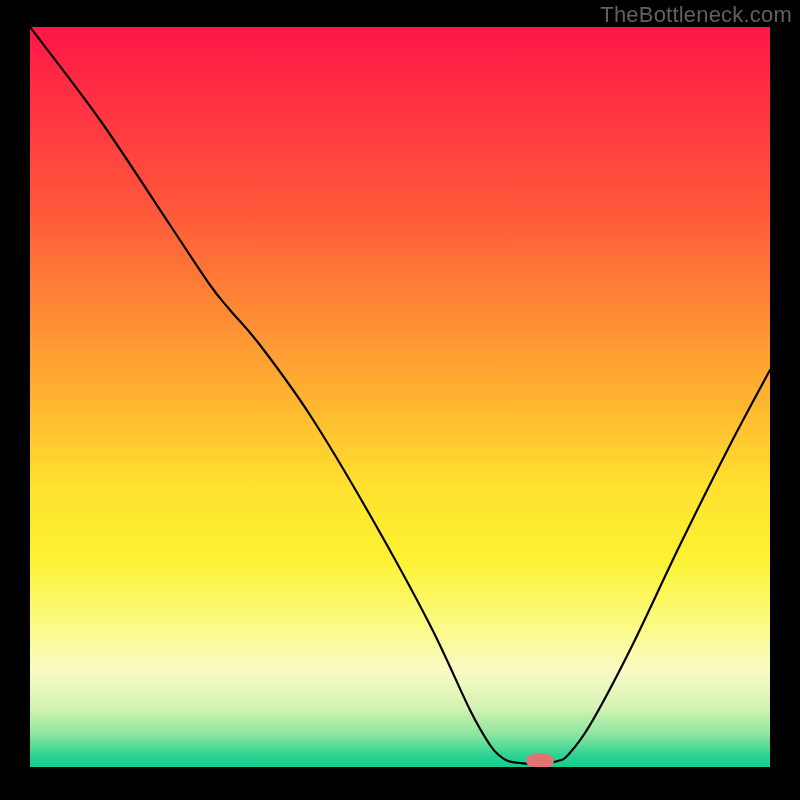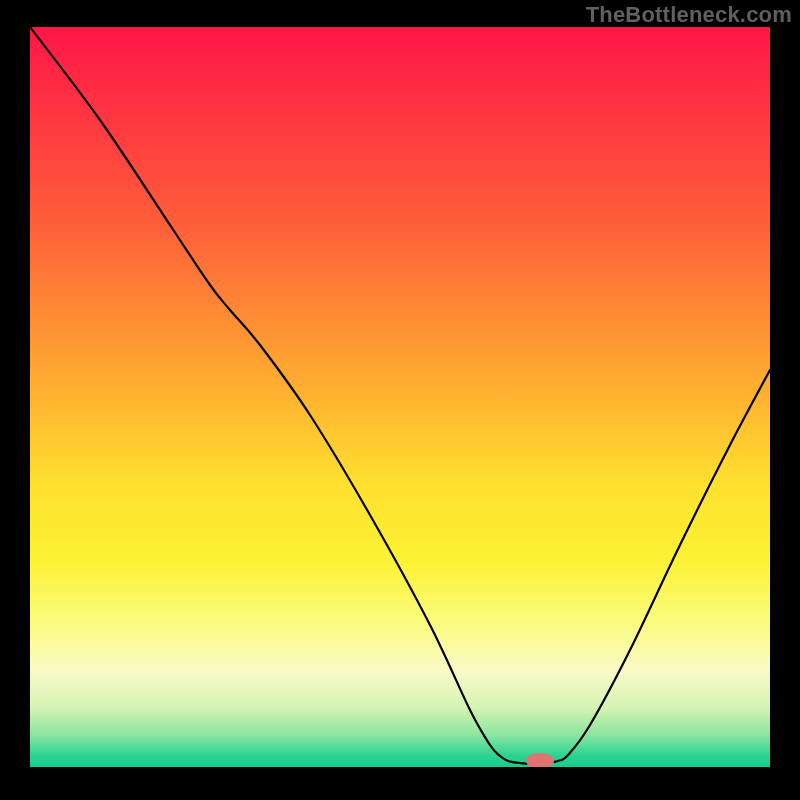--- a/index.html
+++ b/index.html
@@ -15,21 +15,21 @@
     width: 800px;
     height: 800px;
   }
   .watermark {
     position: absolute;
     top: 2px;
     right: 8px;
     font-family: Arial, Helvetica, sans-serif;
     font-size: 22px;
     color: #606060;
-    font-weight: 700;
+    font-weight: 400;
     letter-spacing: 0.2px;
   }
   svg {
     display: block;
   }
 </style>
 </head>
 <body>
 
 <div class="stage">

